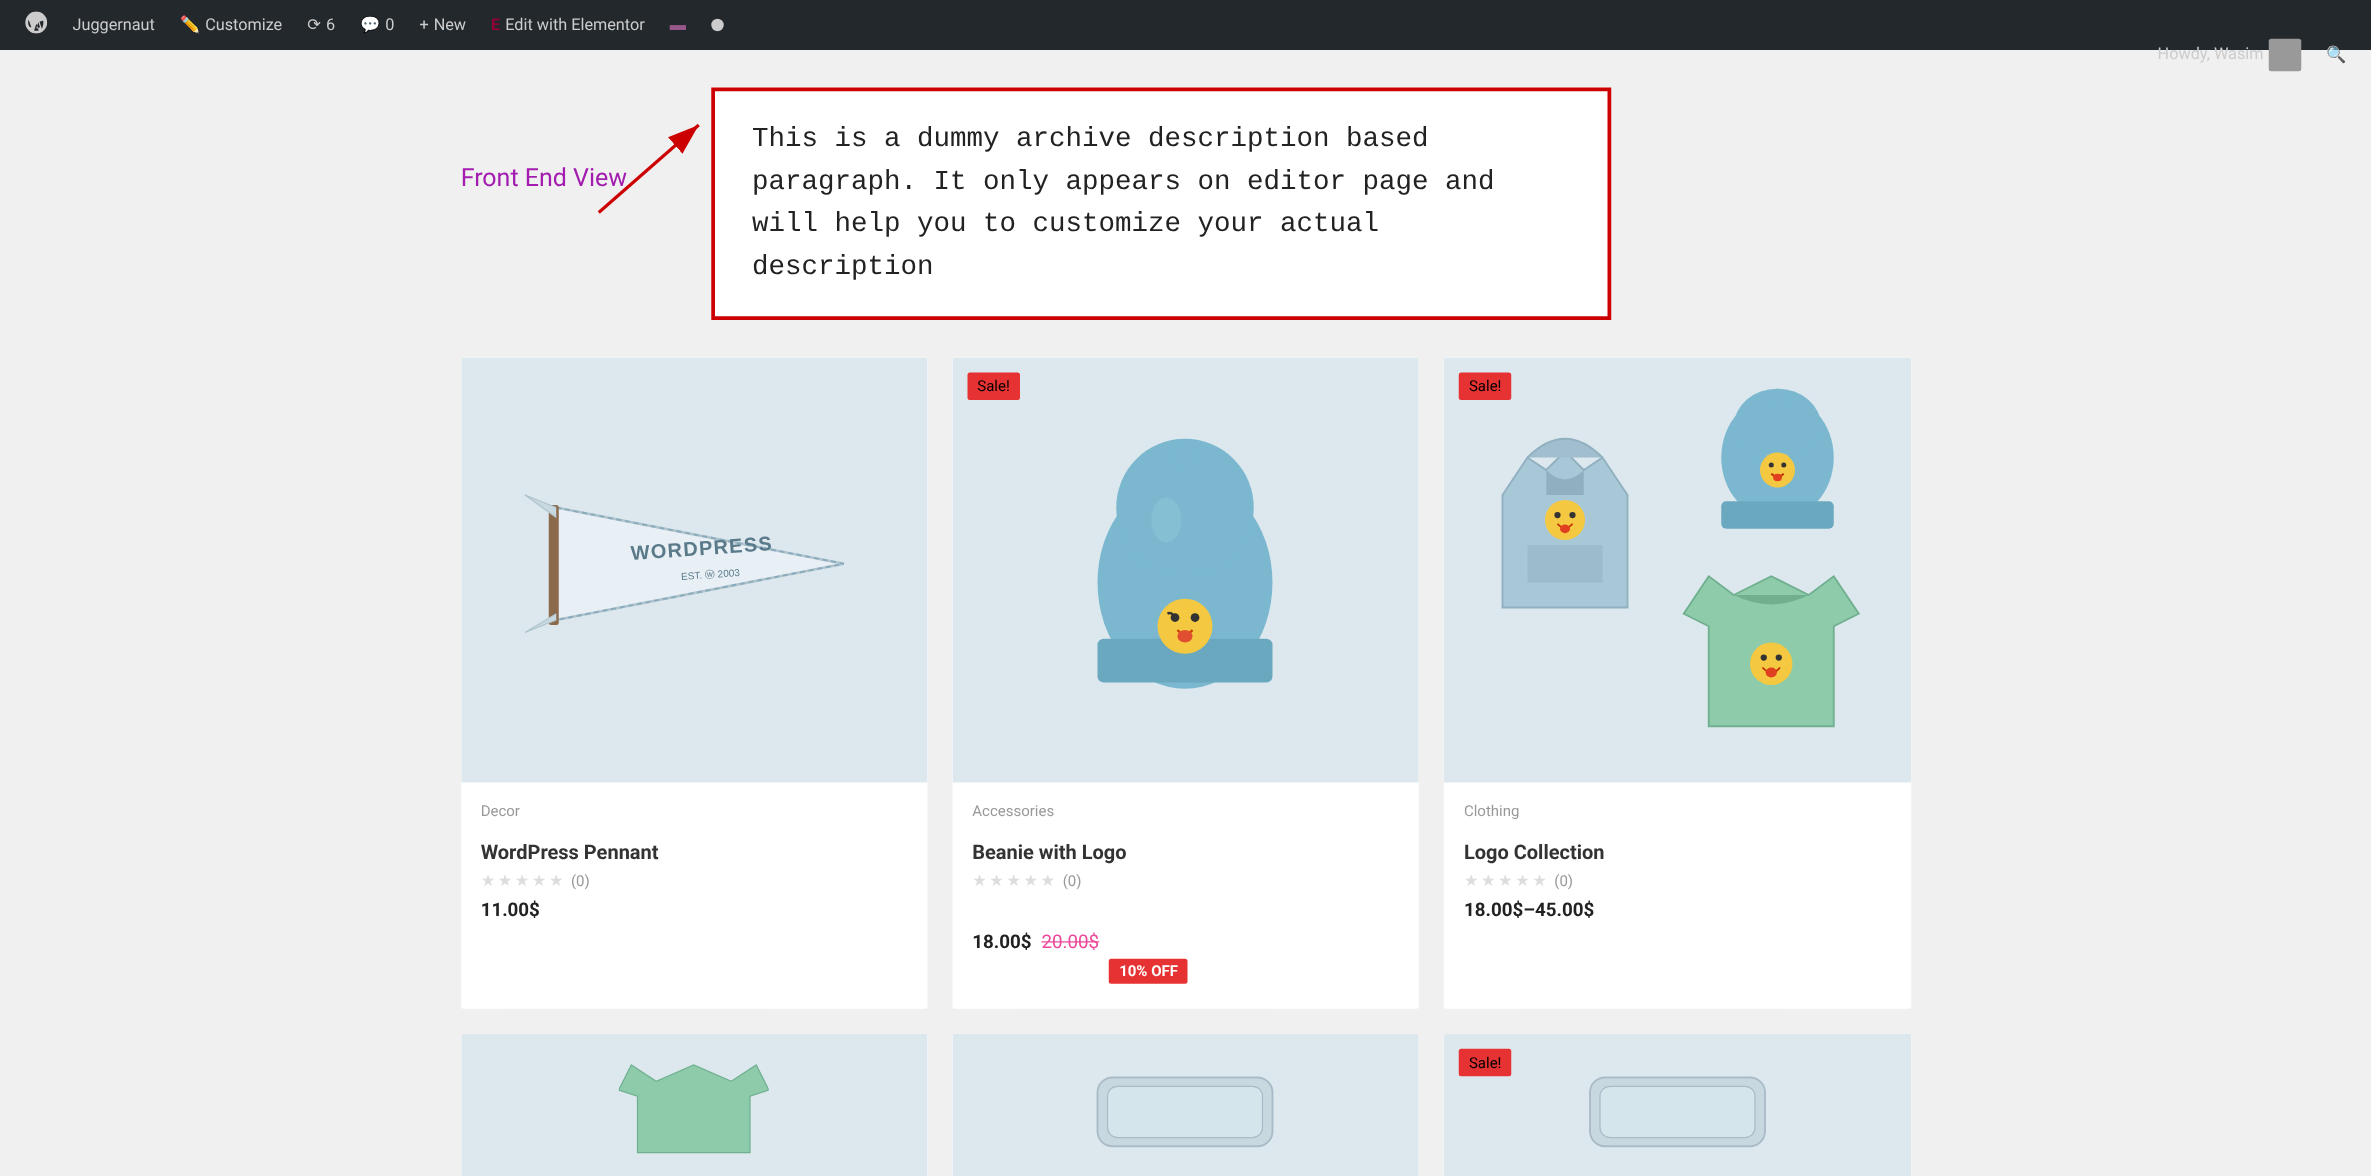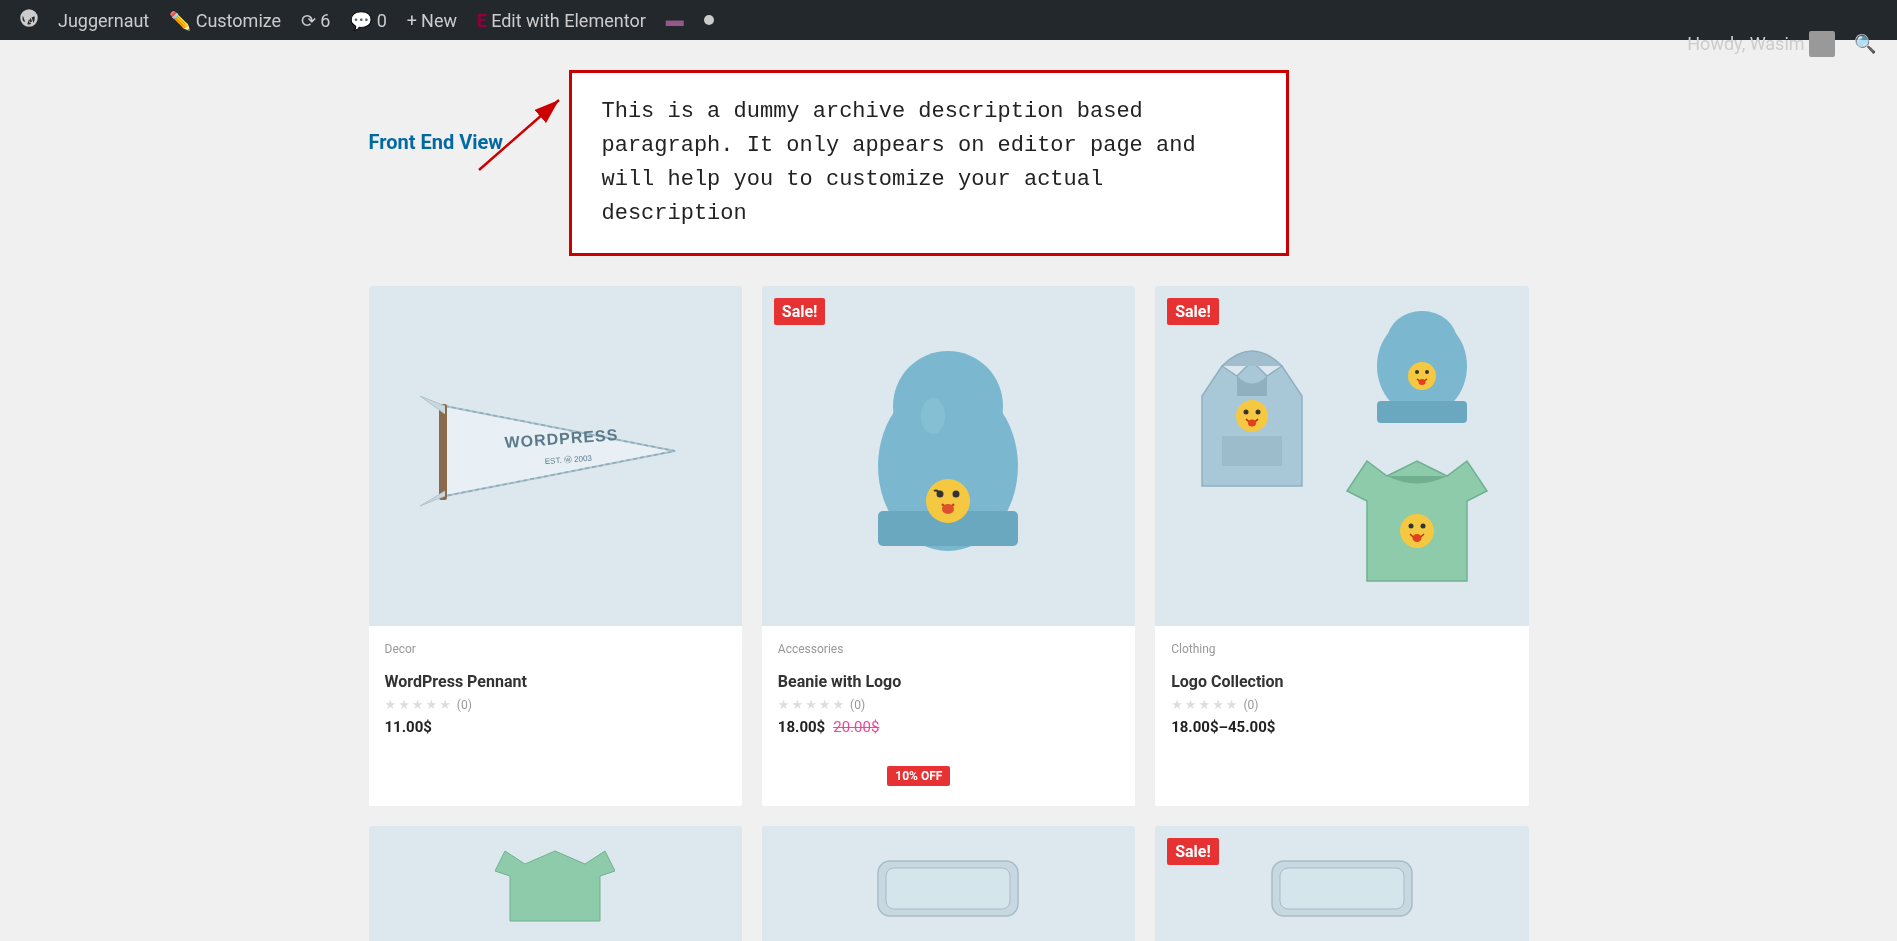--- a/index.html
+++ b/index.html
@@ -7,21 +7,21 @@
 
     
     #admin-bar {
       background: #23282d;
       color: #ccc;
       height: 40px;
       display: flex;
       align-items: center;
       padding: 0 12px;
       gap: 4px;
-      font-size: 18px;
+      font-size: 13px;
       position: fixed;
       top: 0;
       left: 0;
       right: 0;
       z-index: 100;
     }
     .admin-bar-item {
       display: flex;
       align-items: center;
       gap: 4px;
@@ -78,23 +78,23 @@
       position: relative;
       overflow: hidden;
     }
 
     
     .sale-badge {
       position: absolute;
       top: 12px;
       left: 12px;
       background: #e63232;
-      color: #ffffff;
-      font-size: 16px;
-      font-weight: bold;
+      color: #000000;
+      font-size: 12px;
+      font-weight: normal;
       padding: 4px 8px;
       border-radius: 2px;
       z-index: 2;
     }
 
     .product-info {
       padding: 16px 16px 20px 16px;
     }
 
     .product-category {
@@ -119,21 +119,21 @@
       gap: 2px;
     }
     .star-empty { color: #ddd; }
     .review-count { color: #999; font-size: 12px; margin-left: 4px; }
 
     .product-price {
       font-size: 15px;
       font-weight: 700;
       color: #222;
       display: flex;
-      align-items: flex-start;
+      align-items: center;
       gap: 8px;
       flex-wrap: wrap;
     }
     .price-original {
       text-decoration: line-through;
       color: #ec4899;
       font-weight: 400;
     }
     .discount-badge {
       background: #e63232;
@@ -226,21 +226,21 @@
       <span>🔍</span>
     </div>
   </div>
 </div>
 
 <div class="page-wrapper">
 
   <div style="position:relative; max-width:1200px; margin:0 auto; padding:0 20px;">
 
     <div style="position:relative;">
-      <div style="position:absolute; left:0; top:60px; color:#0369a1; font-size:20px; font-weight:bold; white-space:nowrap;">Front End View</div>
+      <div style="position:absolute; left:0; top:60px; color:#a21caf; font-size:20px; font-weight:normal; white-space:nowrap;">Front End View</div>
 
       <svg style="position:absolute; left:100px; top:10px; z-index:5;" width="120" height="100">
         <defs>
           <marker id="arrowhead" markerWidth="10" markerHeight="7" refX="10" refY="3.5" orient="auto">
             <polygon points="0 0, 10 3.5, 0 7" fill="#cc0000"></polygon>
           </marker>
         </defs>
         <line x1="10" y1="90" x2="90" y2="20" stroke="#cc0000" stroke-width="2.5" marker-end="url(#arrowhead)"></line>
       </svg>
 

